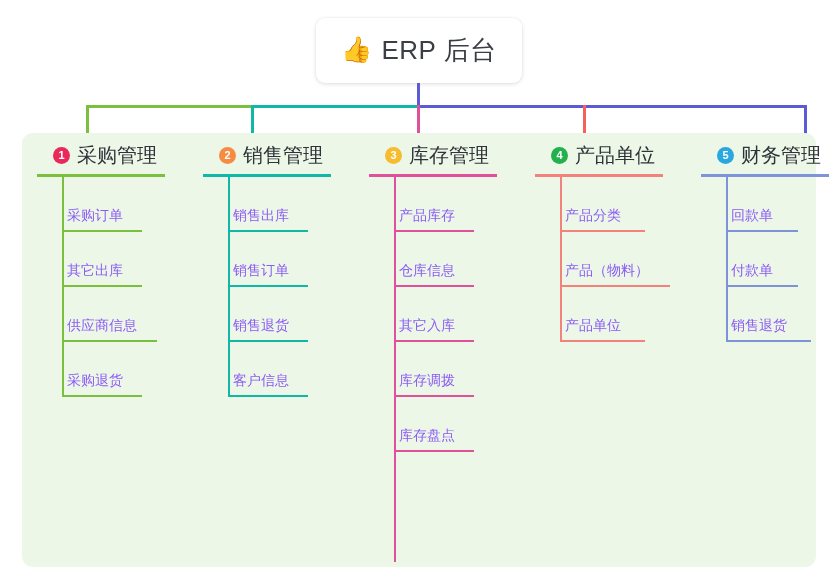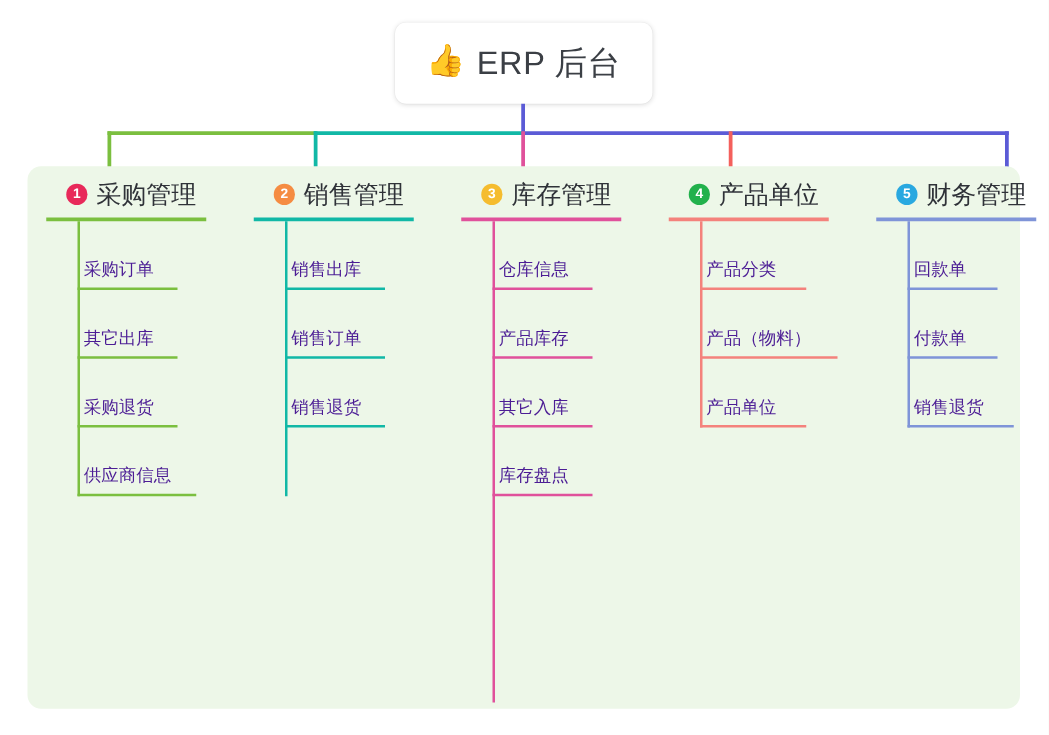--- a/index.html
+++ b/index.html
@@ -74,21 +74,21 @@
     flex:0 0 auto;
   }
   .col-title{font-size:20px;color:#2f3238;white-space:nowrap;}
   .head-rule{position:absolute;left:0;bottom:0;height:3px;}
 
   
   .spine{position:absolute;left:25px;top:44px;width:2px;}
 
   .leaf{position:relative;height:55px;}
   .leaf-label{
-    position:absolute;left:30px;bottom:7px;font-size:14px;color:#4c1d95;
+    position:absolute;left:30px;bottom:7px;font-size:14px;color:#8b5cf6;
     white-space:nowrap;
   }
   .leaf-rule{position:absolute;left:25px;bottom:0;height:2px;}
 </style>
 </head>
 <body>
 
 <div id="root">
 
   <div class="title-card">
@@ -118,26 +118,26 @@
         <div class="spine" style="background: rgb(123, 191, 63); height: 220px;"></div>
         <div class="leaf">
           <span class="leaf-label">采购订单</span>
           <div class="leaf-rule" style="width: 80px; background: rgb(123, 191, 63);"></div>
         </div>
         <div class="leaf">
           <span class="leaf-label">其它出库</span>
           <div class="leaf-rule" style="width: 80px; background: rgb(123, 191, 63);"></div>
         </div>
         <div class="leaf">
+          <span class="leaf-label">供应商信息</span>
+          <div class="leaf-rule" style="width: 95px; background: rgb(123, 191, 63);"></div>
+        </div>
+        <div class="leaf">
           <span class="leaf-label">采购退货</span>
           <div class="leaf-rule" style="width: 80px; background: rgb(123, 191, 63);"></div>
-        </div>
-        <div class="leaf">
-          <span class="leaf-label">供应商信息</span>
-          <div class="leaf-rule" style="width: 95px; background: rgb(123, 191, 63);"></div>
         </div>
       </div>
     <div class="col col-2">
         <div class="col-head">
           <span class="badge" style="background: rgb(245, 140, 66);">2</span>
           <span class="col-title">销售管理</span>
           <div class="head-rule" style="width: 128px; background: rgb(17, 184, 166);"></div>
         </div>
         <div class="spine" style="background: rgb(17, 184, 166); height: 220px;"></div>
         <div class="leaf">
@@ -145,38 +145,46 @@
           <div class="leaf-rule" style="width: 80px; background: rgb(17, 184, 166);"></div>
         </div>
         <div class="leaf">
           <span class="leaf-label">销售订单</span>
           <div class="leaf-rule" style="width: 80px; background: rgb(17, 184, 166);"></div>
         </div>
         <div class="leaf">
           <span class="leaf-label">销售退货</span>
           <div class="leaf-rule" style="width: 80px; background: rgb(17, 184, 166);"></div>
         </div>
+        <div class="leaf">
+          <span class="leaf-label">客户信息</span>
+          <div class="leaf-rule" style="width: 80px; background: rgb(17, 184, 166);"></div>
+        </div>
       </div>
     <div class="col col-3">
         <div class="col-head">
           <span class="badge" style="background: rgb(245, 188, 46);">3</span>
           <span class="col-title">库存管理</span>
           <div class="head-rule" style="width: 128px; background: rgb(224, 81, 155);"></div>
         </div>
         <div class="spine" style="background: rgb(224, 81, 155); height: 385px;"></div>
         <div class="leaf">
+          <span class="leaf-label">产品库存</span>
+          <div class="leaf-rule" style="width: 80px; background: rgb(224, 81, 155);"></div>
+        </div>
+        <div class="leaf">
           <span class="leaf-label">仓库信息</span>
           <div class="leaf-rule" style="width: 80px; background: rgb(224, 81, 155);"></div>
         </div>
         <div class="leaf">
-          <span class="leaf-label">产品库存</span>
-          <div class="leaf-rule" style="width: 80px; background: rgb(224, 81, 155);"></div>
-        </div>
-        <div class="leaf">
           <span class="leaf-label">其它入库</span>
+          <div class="leaf-rule" style="width: 80px; background: rgb(224, 81, 155);"></div>
+        </div>
+        <div class="leaf">
+          <span class="leaf-label">库存调拨</span>
           <div class="leaf-rule" style="width: 80px; background: rgb(224, 81, 155);"></div>
         </div>
         <div class="leaf">
           <span class="leaf-label">库存盘点</span>
           <div class="leaf-rule" style="width: 80px; background: rgb(224, 81, 155);"></div>
         </div>
       </div>
     <div class="col col-4">
         <div class="col-head">
           <span class="badge" style="background: rgb(34, 177, 76);">4</span>

